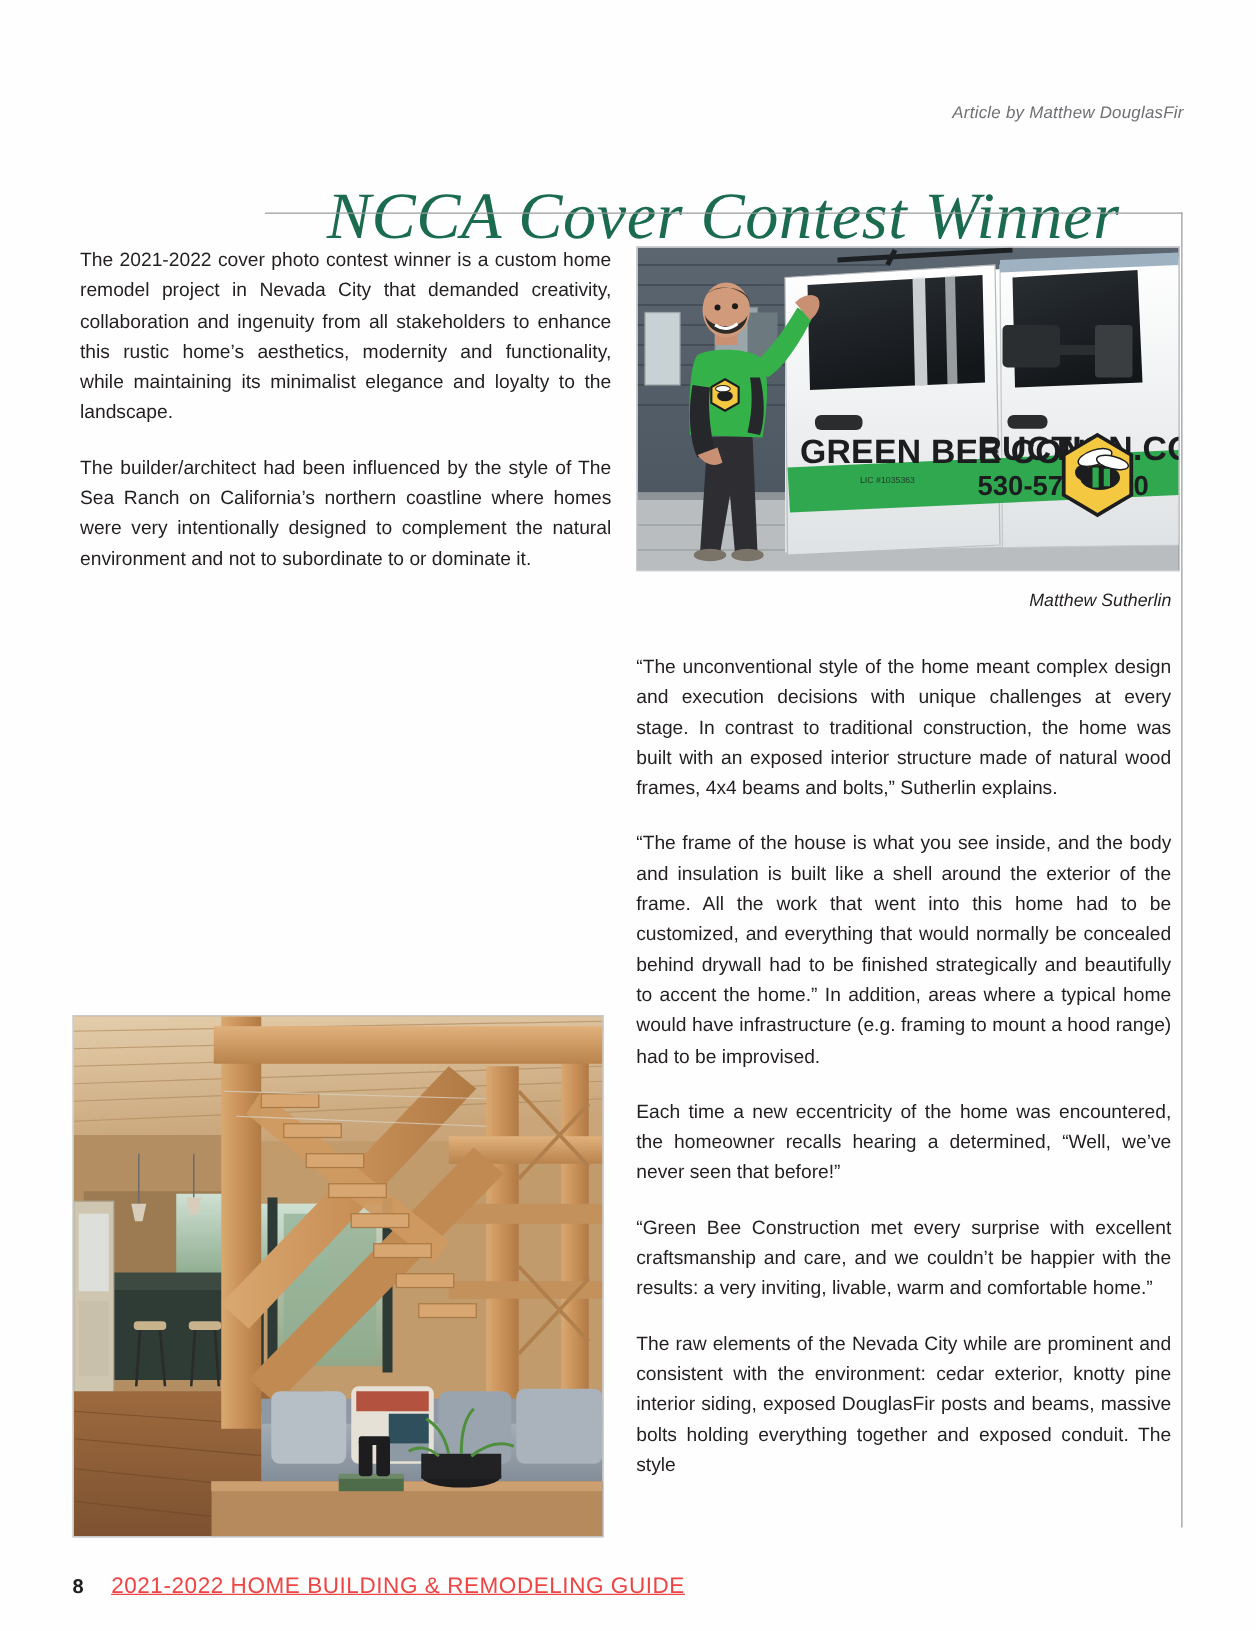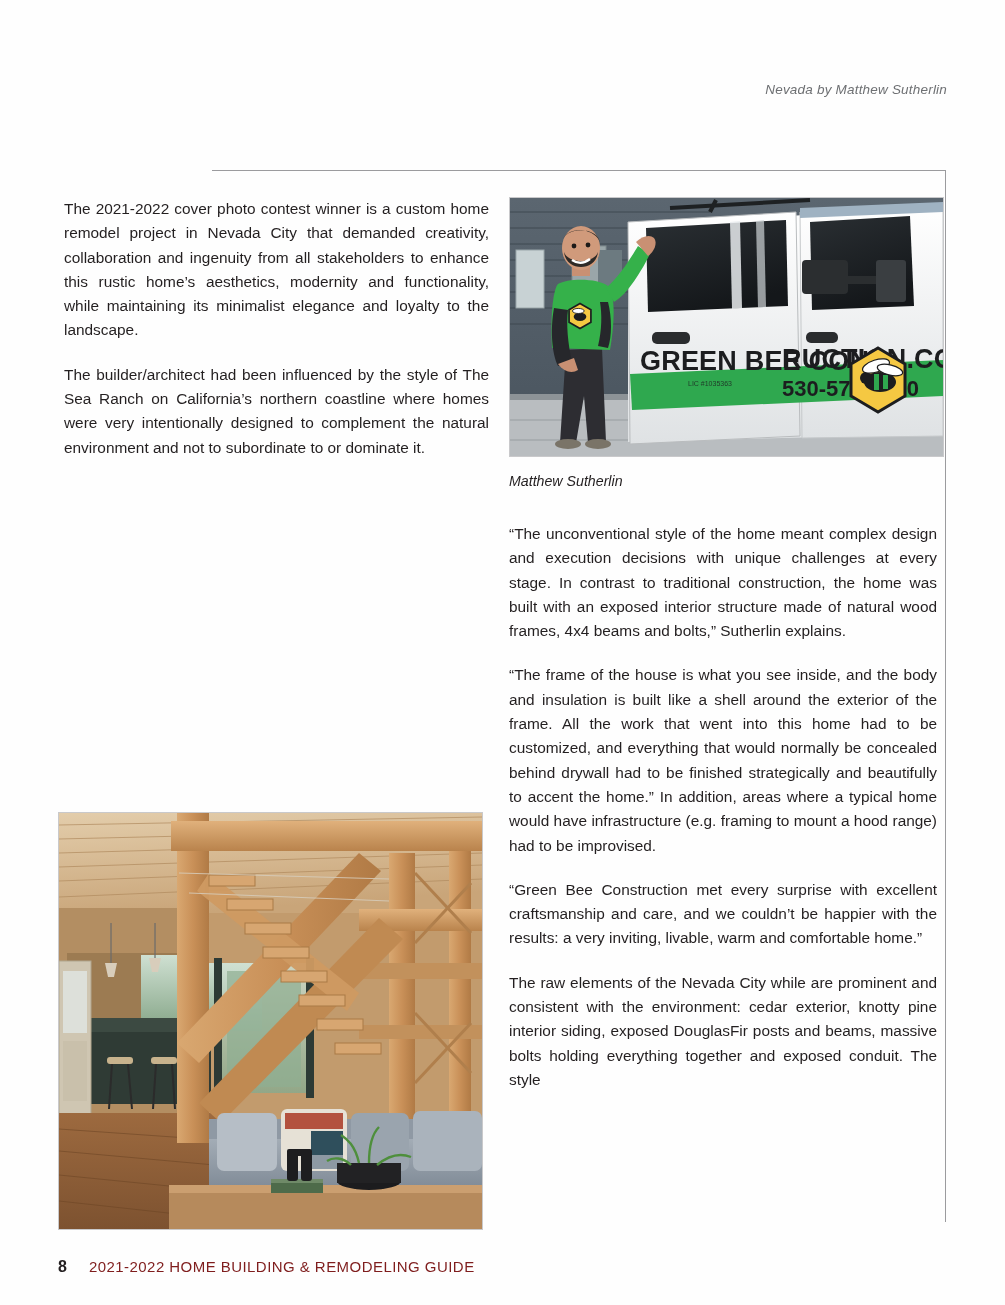--- a/index.html
+++ b/index.html
@@ -112,21 +112,21 @@
   }
 
   .caption {
     font-family: "Liberation Sans", sans-serif;
     font-style: italic;
     font-size: 14.2px;
     line-height: 21px;
     color: #231f20;
     margin: 0 0 6px 0;
   }
-  .caption-block { margin-bottom: 30px; }
+  .caption-block { margin-bottom: 30px; text-align: right; }
 
   .photo-interior {
     position: absolute;
     left: 58px;
     top: 812px;
     width: 423px;
     height: 416px;
   }
 
   
@@ -139,35 +139,37 @@
     gap: 22px;
   }
   .folio {
     font-family: "Liberation Sans", sans-serif;
     font-weight: bold;
     font-size: 16px;
     color: #231f20;
   }
   .footer-title {
     font-family: "Liberation Sans", sans-serif;
-    font-size: 15px;
+    font-size: 18px;
     letter-spacing: 0.45px;
-    color: #7f1d1d;
+    color: #ef4444;
+    text-decoration: underline;
   }
 
   
   .ph-svg { display: block; width: 100%; height: 100%; }
 </style>
 </head>
 <body>
 
 <div class="page">
 
-  <div class="byline">Nevada by Matthew Sutherlin</div>
-
+  <div class="byline">Article by Matthew DouglasFir</div>
+
+  <h1 class="headline">NCCA Cover Contest Winner</h1>
 
   <div class="rule-h"></div>
   <div class="rule-v"></div>
 
   <div class="col-left">
     <p class="body">The 2021-2022 cover photo contest winner is a custom home remodel project in Nevada City that demanded creativity, collaboration and ingenuity from all stakeholders to enhance this rustic home’s aesthetics, modernity and functionality, while maintaining its minimalist elegance and loyalty to the landscape.</p>
     <p class="body">The builder/architect had been influenced by the style of The Sea Ranch on California’s northern coastline where homes were very intentionally designed to complement the natural environment and not to subordinate to or dominate it.</p>
   </div>
 
   <div class="photo photo-interior">
@@ -458,20 +460,21 @@
         </g>
       </svg>
     </div>
 
     <div class="caption-block">
       <div class="caption">Matthew Sutherlin</div>
     </div>
 
     <p class="body">“The unconventional style of the home meant complex design and execution decisions with unique challenges at every stage. In contrast to traditional construction, the home was built with an exposed interior structure made of natural wood frames, 4x4 beams and bolts,” Sutherlin explains.</p>
     <p class="body">“The frame of the house is what you see inside, and the body and insulation is built like a shell around the exterior of the frame. All the work that went into this home had to be customized, and everything that would normally be concealed behind drywall had to be finished strategically and beautifully to accent the home.” In addition, areas where a typical home would have infrastructure (e.g. framing to mount a hood range) had to be improvised.</p>
+    <p class="body">Each time a new eccentricity of the home was encountered, the homeowner recalls hearing a determined, “Well, we’ve never seen that before!”</p>
     <p class="body">“Green Bee Construction met every surprise with excellent craftsmanship and care, and we couldn’t be happier with the results: a very inviting, livable, warm and comfortable home.”</p>
     <p class="body">The raw elements of the Nevada City while are prominent and consistent with the environment: cedar exterior, knotty pine interior siding, exposed DouglasFir posts and beams, massive bolts holding everything together and exposed conduit. The style</p>
   </div>
 
   <div class="footer">
     <span class="folio">8</span>
     <span class="footer-title">2021-2022 HOME BUILDING &amp; REMODELING GUIDE</span>
   </div>
 
 </div>

